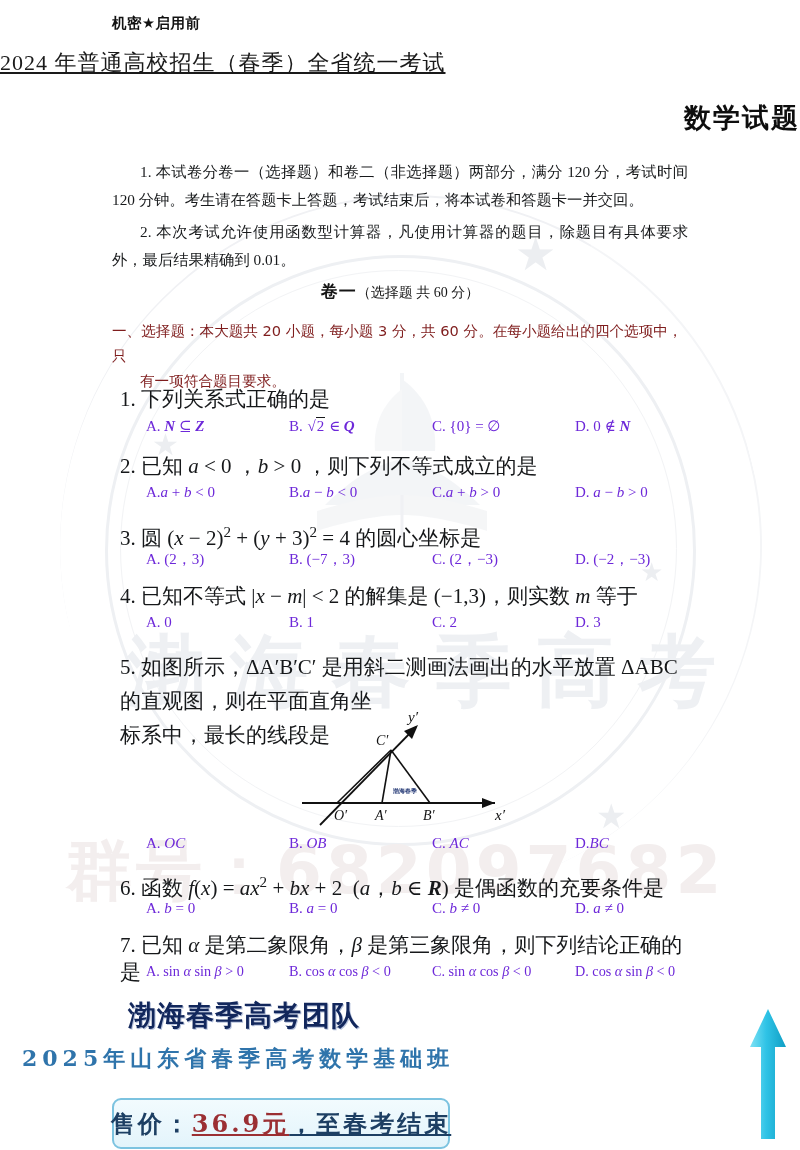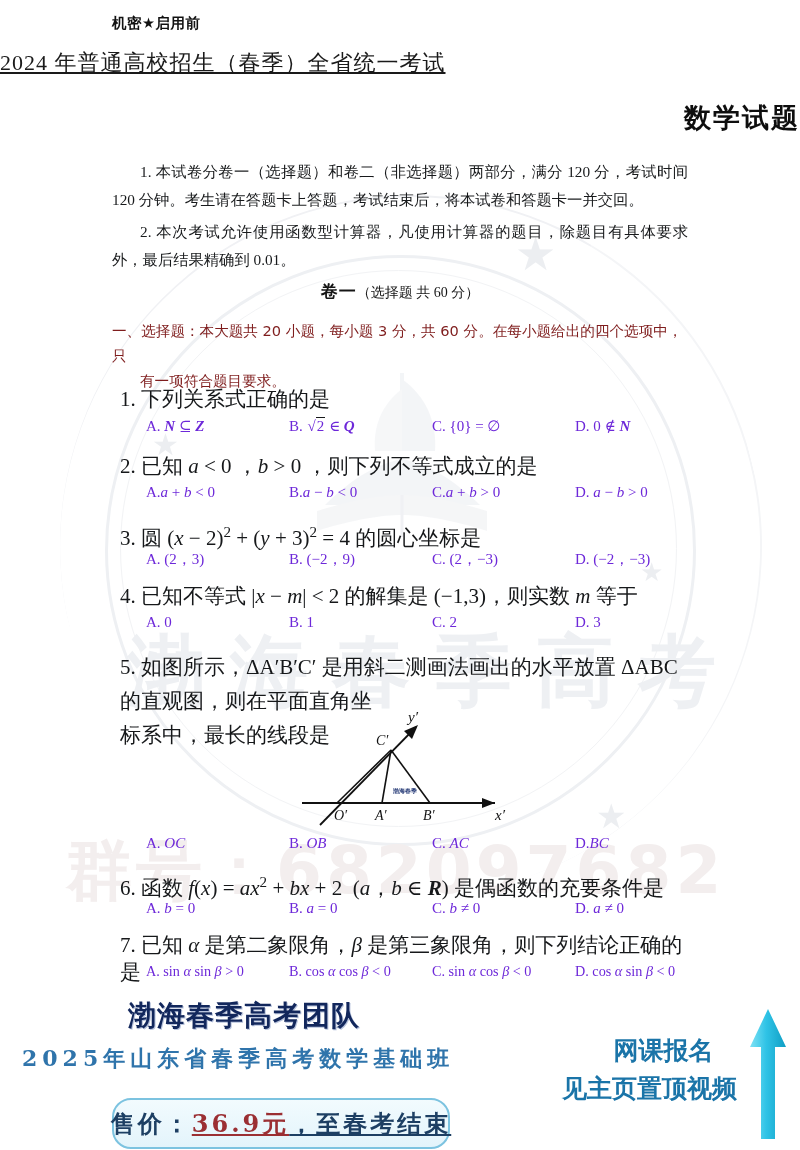--- a/index.html
+++ b/index.html
@@ -128,21 +128,21 @@
     text-shadow:1px 1px 0 #b9c4dd;
   }
   .course{
     position:absolute;left:22px;top:52px;
     font-family:"DejaVu Serif","Liberation Serif",serif;
     font-weight:bold;font-size:22px;color:#2f74ab;letter-spacing:5px;
     white-space:nowrap;
   }
   .pricebox{
     position:absolute;left:112px;top:1098px;width:334px;height:47px;
-    border:2px solid #7cc3e0;border-radius:19px;
+    border:2px solid #7cc3e0;border-radius:9px;
     background:linear-gradient(180deg,#f2fbfe 0%,#e3f4fb 100%);
     z-index:6;
     display:flex;align-items:center;justify-content:center;
   }
   .pricetext{
     font-family:"DejaVu Serif","Liberation Serif",serif;
     font-weight:bold;font-size:24px;color:#1d3f63;letter-spacing:3px;
     white-space:nowrap;
   }
   .pricetext .amt{color:#9b2f33;text-decoration:underline;}
@@ -230,21 +230,21 @@
       </div>
     </div>
 
     <div class="q" style="top:519px;">
       <span>3.</span>
       圆&nbsp;(<i class="v">x</i>&nbsp;−&nbsp;2)<span class="sup">2</span>&nbsp;+&nbsp;(<i class="v">y</i>&nbsp;+&nbsp;3)<span class="sup">2</span>&nbsp;=&nbsp;4&nbsp;的圆心坐标是
     </div>
     <div class="opts" style="top:550px;">
       <div class="row">
         <div class="o">A. (2，3)</div>
-        <div class="o">B. (−2，9)</div>
+        <div class="o">B. (−7，3)</div>
         <div class="o">C. (2，−3)</div>
         <div class="o">D. (−2，−3)</div>
       </div>
     </div>
 
     <div class="q" style="top:583px;">
       <span>4.</span>
       已知不等式&nbsp;|<i class="v">x</i>&nbsp;−&nbsp;<i class="v">m</i>|&nbsp;&lt;&nbsp;2&nbsp;的解集是&nbsp;(−1,3)，则实数&nbsp;<i class="v">m</i>&nbsp;等于
     </div>
     <div class="opts" style="top:614px;">
@@ -325,24 +325,20 @@
     <div class="brand">渤海春季高考团队</div>
     <div class="course">2025年山东省春季高考数学基础班</div>
   </div>
 
   <div class="pricebox">
     <div class="pricetext">
       <span>售价：</span><span class="amt">36.9元</span><span class="tail">，至春考结束</span>
     </div>
   </div>
 
-  <div class="signup">
-    <span>网课报名</span>
-    <span class="l2">见主页置顶视频</span>
-  </div>
 
   <svg class="arrow" viewBox="0 0 40 140">
     <defs>
       <linearGradient id="ag" x1="0" y1="0" x2="1" y2="0">
         <stop offset="0%" stop-color="#7fe2f5"></stop>
         <stop offset="45%" stop-color="#2fc3e6"></stop>
         <stop offset="100%" stop-color="#0f9ec4"></stop>
       </linearGradient>
     </defs>
     <polygon points="20,4 38,42 27,42 27,134 13,134 13,42 2,42" fill="url(#ag)"></polygon>

